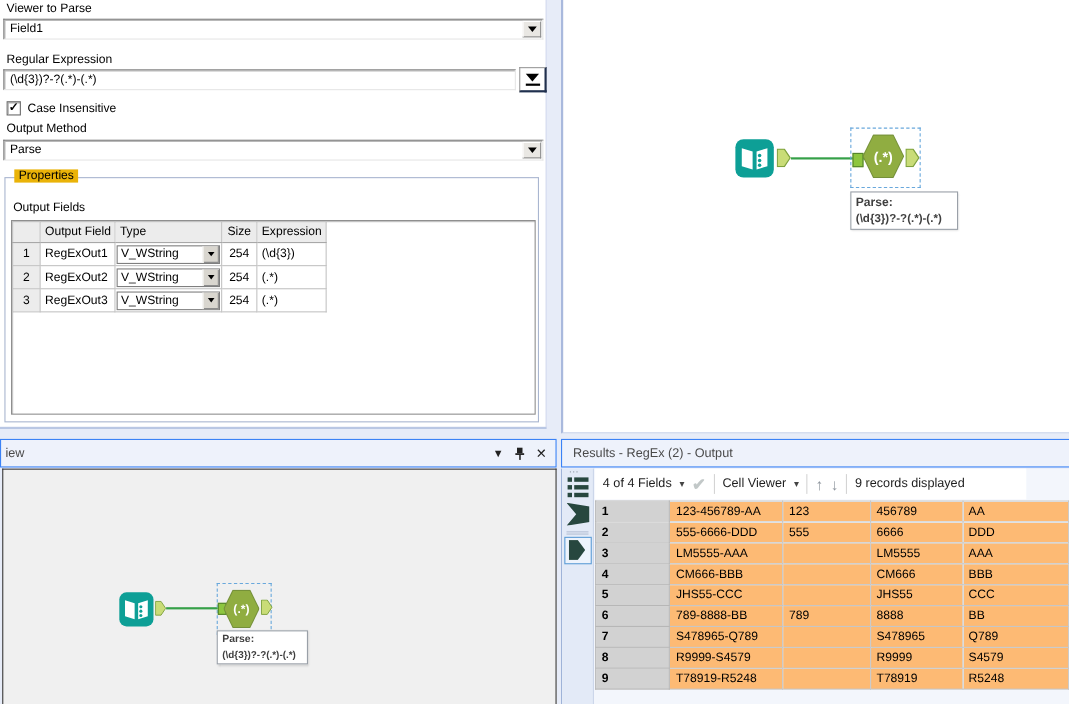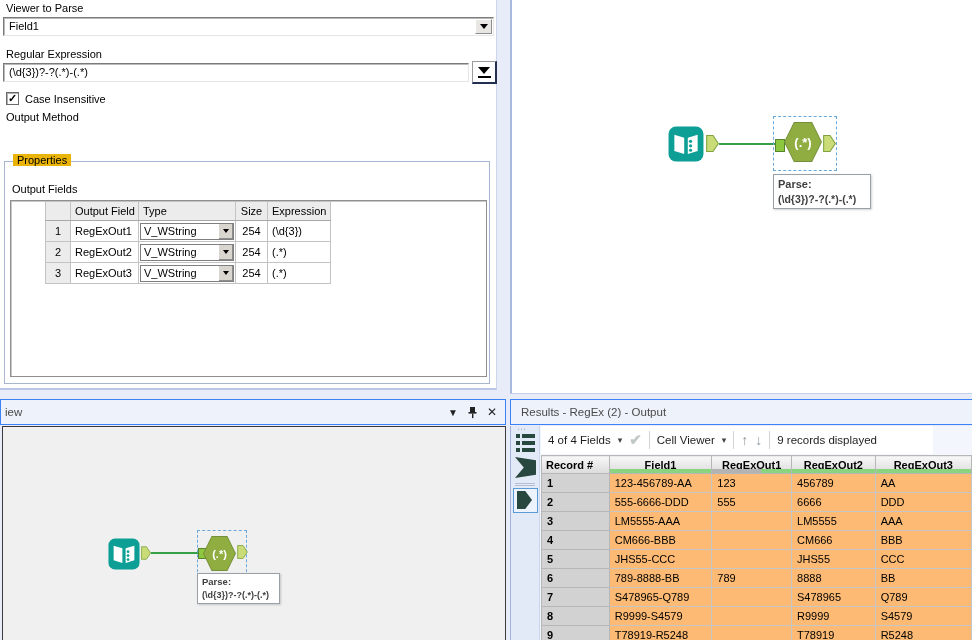--- a/index.html
+++ b/index.html
@@ -87,28 +87,34 @@
   </div>
   <div id="regex-drop-btn" class="abs">
     <span class="tri"></span>
     <span class="bar"></span>
   </div>
 
   <div class="checkbox"><span>✓</span></div>
   <div class="cfg-label" style="left:25px; top:93px;">Case Insensitive</div>
 
   <div class="cfg-label" style="top:111px;">Output Method</div>
+  <div class="combo sunken" style="top:127px;">
+    <span class="val">Parse</span>
+    <span class="combo-btn">
+        <span class="tri-down"></span>
+      </span>
+  </div>
 
   <div id="props-group" class="abs">
     <span class="grp-label">Properties</span>
   </div>
   <div class="cfg-label" style="left:12px; top:183px;">Output Fields</div>
 
   <div id="out-fields-grid" class="abs">
-    <table class="grid" style="width:285px;margin-left:34px;">
+    <table class="grid" style="width:285px;">
       <colgroup>
           <col style="width:25px">
           <col style="width:68px">
           <col style="width:97px">
           <col style="width:32px">
           <col style="width:63px">
         </colgroup>
       <tbody>
           <tr>
         <th></th>
@@ -268,27 +274,20 @@
 
   <table id="results-table">
     <colgroup>
         <col style="width:68px">
         <col style="width:103px">
         <col style="width:80px">
         <col style="width:84px">
         <col style="width:97px">
       </colgroup>
     <tbody>
-        <tr>
-      <th style="text-align:left;"><span>Record #</span></th>
-      <th><span>Field1</span><span class="bar bar-full"></span></th>
-      <th><span>RegExOut1</span><span class="bar bar-partial"></span></th>
-      <th><span>RegExOut2</span><span class="bar bar-full"></span></th>
-      <th><span>RegExOut3</span><span class="bar bar-full"></span></th>
-    </tr>
     <tr>
       <td class="rec">1</td>
       <td>123-456789-AA</td>
       <td>123</td>
       <td>456789</td>
       <td>AA</td>
     </tr>
     <tr>
       <td class="rec">2</td>
       <td>555-6666-DDD</td>

